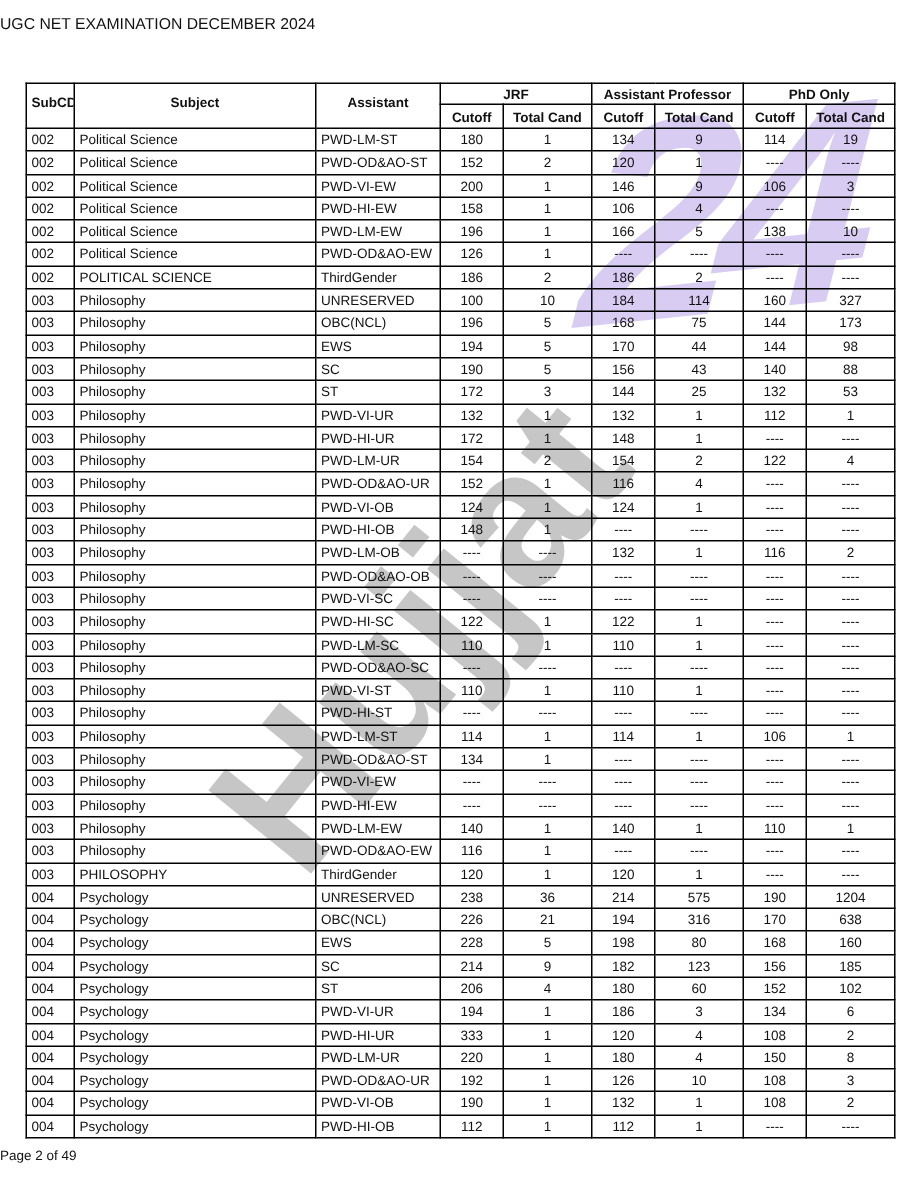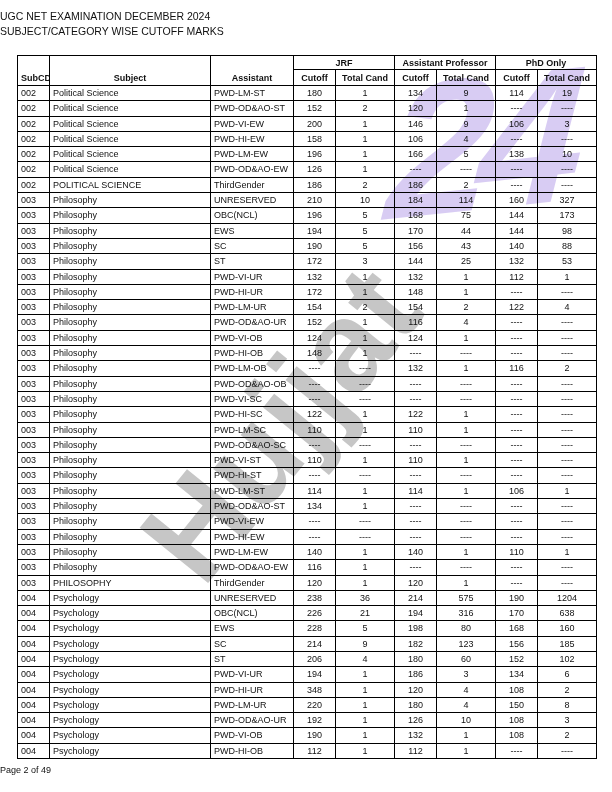--- a/index.html
+++ b/index.html
@@ -78,21 +78,21 @@
     background: transparent;
   }
   table.cutoff { border: 1.5px solid #000; }
   thead th {
     font-weight: bold;
     font-size: 9px;
     color: #111;
   }
   tr.group-row th { height: 13px; text-align: center; vertical-align: middle; }
   tr.sub-row th { height: 15px; text-align: center; vertical-align: middle; }
-  tr.group-row th.merged { vertical-align: bottom; padding-bottom: 2px; }
+  tr.group-row th.merged { vertical-align: bottom; padding-bottom: 12px; }
   tbody td {
     font-size: 9px;
     height: 14.3px;
     line-height: 14.3px;
     color: #111;
   }
   tbody td.txt { text-align: left; }
   tbody td.num { text-align: center; }
   .footer {
     position: absolute;
@@ -107,21 +107,20 @@
 </head>
 <body>
 
 <div class="page">
 
   <div class="wm-text" style="color: rgba(128, 128, 128, 0.45);">Hujjat</div>
   <div class="wm-logo" style="color: rgba(178, 154, 231, 0.5);">24</div>
 
   <div class="titles">
     <div class="title-line1">UGC NET EXAMINATION DECEMBER 2024</div>
-    <div class="title-line2">SUBJECT/CATEGORY WISE CUTOFF MARKS</div>
   </div>
 
   <table class="cutoff">
     <colgroup>
       <col style="width:32px">
       <col style="width:161px">
       <col style="width:83px">
       <col style="width:42px">
       <col style="width:59px">
       <col style="width:42px">
@@ -222,21 +221,21 @@
           <td class="num">2</td>
           <td class="num">186</td>
           <td class="num">2</td>
           <td class="num">----</td>
           <td class="num">----</td>
         </tr>
         <tr>
           <td class="txt">003</td>
           <td class="txt">Philosophy</td>
           <td class="txt">UNRESERVED</td>
-          <td class="num">210</td>
+          <td class="num">100</td>
           <td class="num">10</td>
           <td class="num">184</td>
           <td class="num">114</td>
           <td class="num">160</td>
           <td class="num">327</td>
         </tr>
         <tr>
           <td class="txt">003</td>
           <td class="txt">Philosophy</td>
           <td class="txt">OBC(NCL)</td>
@@ -574,21 +573,21 @@
           <td class="num">1</td>
           <td class="num">186</td>
           <td class="num">3</td>
           <td class="num">134</td>
           <td class="num">6</td>
         </tr>
         <tr>
           <td class="txt">004</td>
           <td class="txt">Psychology</td>
           <td class="txt">PWD-HI-UR</td>
-          <td class="num">348</td>
+          <td class="num">333</td>
           <td class="num">1</td>
           <td class="num">120</td>
           <td class="num">4</td>
           <td class="num">108</td>
           <td class="num">2</td>
         </tr>
         <tr>
           <td class="txt">004</td>
           <td class="txt">Psychology</td>
           <td class="txt">PWD-LM-UR</td>

